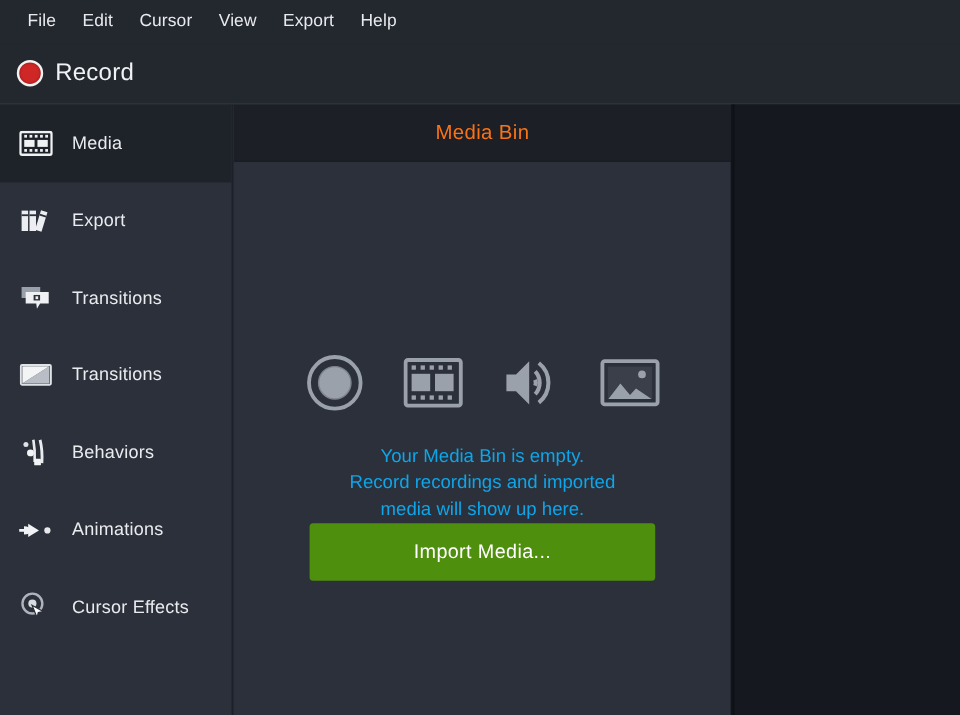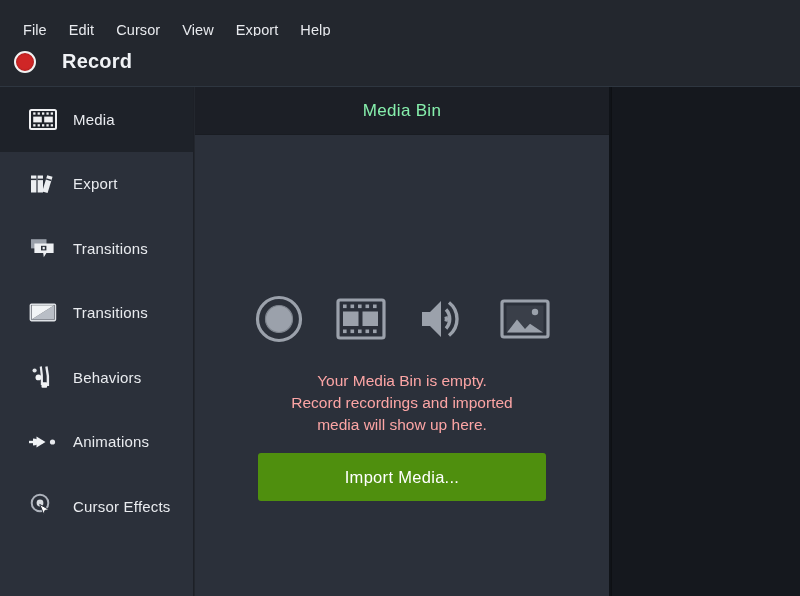--- a/index.html
+++ b/index.html
@@ -15,45 +15,43 @@
     background: #23272e;
   }
 
   
   .menubar {
     position: absolute; left: 0; top: 0;
     width: 800px; height: 36px;
     background: #23272e;
     display: flex; align-items: center;
     padding-left: 12px;
-    margin-top: 12px;
   }
   .menu-item {
     color: #e8eaee;
     font-size: 14.5px;
     padding: 3px 11px;
     letter-spacing: .1px;
     white-space: nowrap;
     cursor: default;
   }
 
   
   .recordbar {
     position: absolute; left: 0; top: 36px;
     width: 800px; height: 51px;
     background: #23272e;
     display: flex; align-items: center;
     padding-left: 12px;
     border-bottom: 1px solid #2e3640;
   }
   .record-btn {
-    display: flex; align-items: flex-end; gap: 26px;
+    display: flex; align-items: flex-start; gap: 10px;
     padding: 3px 8px 3px 2px;
     cursor: default;
-    font-weight: bold;
   }
   .rec-dot {
     width: 22px; height: 22px; border-radius: 50%;
     background: #cf2626;
     border: 2.5px solid #f2f2f2;
     box-shadow: inset 0 0 2px rgba(0,0,0,.4);
     flex: none;
   }
   .record-label {
     color: #f0f2f5;
@@ -66,21 +64,21 @@
     position: absolute; left: 0; top: 87px;
     width: 194px; height: 509px;
     background: #2b303a;
     border-right: 1px solid #1d2027;
     overflow: hidden;
   }
   .side-item {
     position: relative;
     height: 64.5px;
     display: flex; align-items: center;
-    padding-left: 27px;
+    padding-left: 14px;
     cursor: default;
   }
   .side-item.selected { background: #1e2229; }
   .side-item .ico {
     width: 32px; height: 30px;
     flex: none;
     display: flex; align-items: center; justify-content: center;
     margin-right: 14px;
   }
   .side-item .lbl {
@@ -97,44 +95,43 @@
     background: #2b303a;
     overflow: hidden;
   }
   .bin-header {
     height: 48px;
     background: #1c1f26;
     display: flex; align-items: center; justify-content: center;
     border-bottom: 1px solid #191c22;
   }
   .bin-title {
-    color: #86efac;
+    color: #f97316;
     font-size: 17px;
     letter-spacing: .3px;
   }
   .bin-body {
     height: 461px;
     display: flex; flex-direction: column;
     align-items: center;
     padding-top: 160px;
   }
   .empty-icons {
     display: flex; align-items: center; gap: 33px;
     margin-bottom: 27px;
   }
   .empty-icons .ei { display:flex; align-items:center; justify-content:center; }
   .empty-text {
-    color: #fca5a5;
+    color: #0ea5e9;
     font-size: 15.5px;
     line-height: 22px;
     text-align: center;
     width: 330px;
   }
   .import-btn {
-    margin-top: 17px;
     width: 288px; height: 48px;
     background: #4f8f0e;
     border: none; border-radius: 3px;
     color: #ffffff;
     font-family: "Liberation Sans", sans-serif;
     font-size: 16.5px;
     letter-spacing: .3px;
     cursor: default;
   }
 

